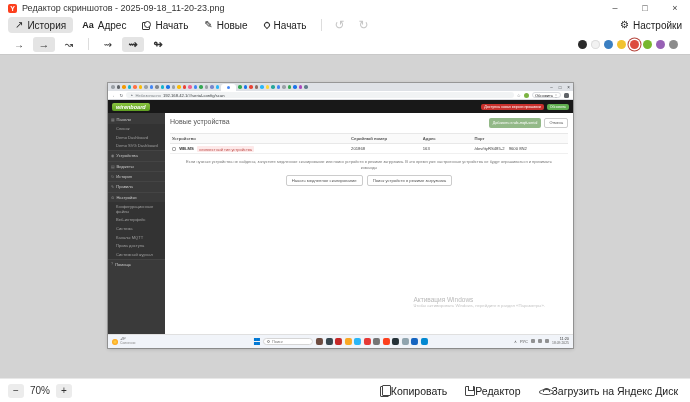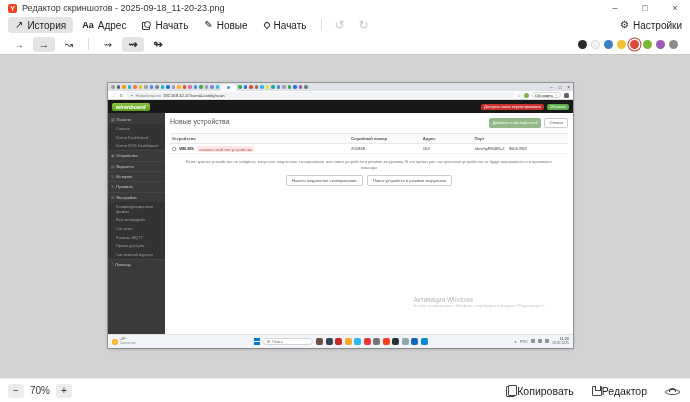--- a/index.html
+++ b/index.html
@@ -430,17 +430,18 @@
       <button class="fbtn">
         <span class="cp-ico"></span>
         <span>Копировать</span>
       </button>
       <button class="fbtn">
         <span class="sv-ico"></span>
         <span>Редактор</span>
       </button>
       <button class="fbtn">
         <span class="ufo-ico"></span>
+        <span>Загрузить на Яндекс Диск</span>
       </button>
     </div>
   </div>
 
 </div>
 
 </body></html>

